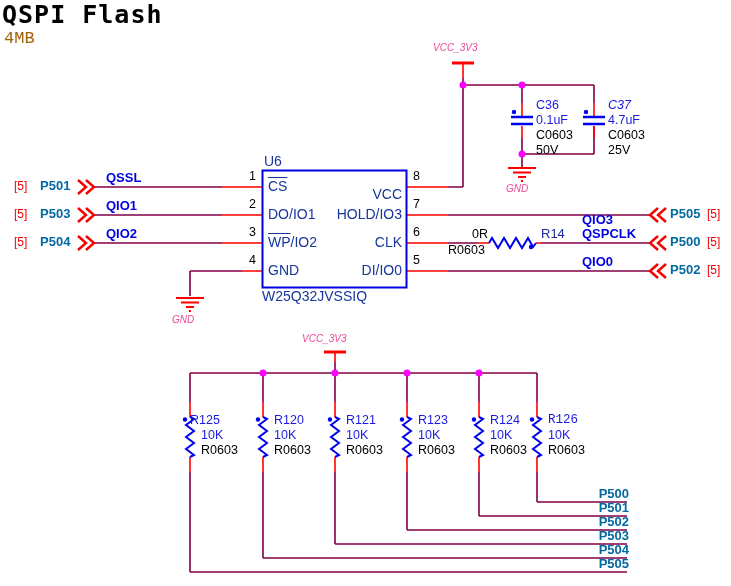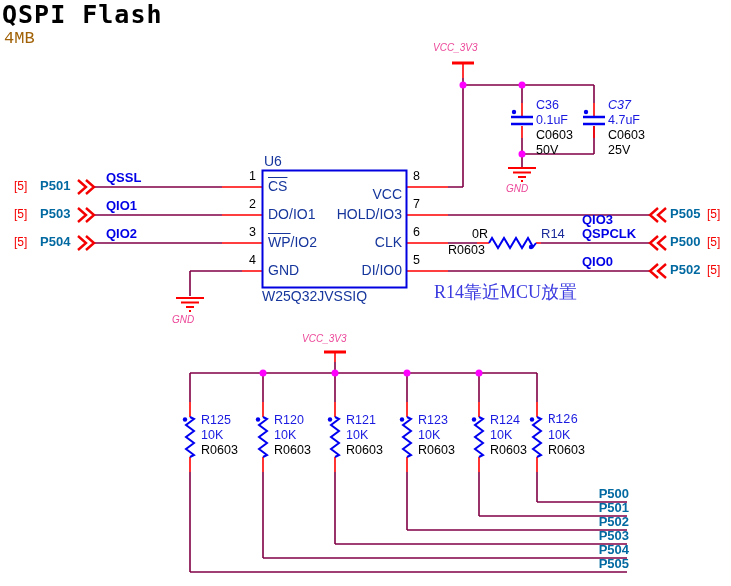--- a/index.html
+++ b/index.html
@@ -182,23 +182,22 @@
   <div class="lbl port-red" style="left:670px;top:235px;">P500</div>
   <div class="lbl sheet-red" style="left:707px;top:236px;">[5]</div>
   <div class="lbl net-blue" style="left:582px;top:255px;">QIO0</div>
   <div class="lbl port-red" style="left:670px;top:263px;">P502</div>
   <div class="lbl sheet-red" style="left:707px;top:264px;">[5]</div>
 
   <div class="lbl small-black" style="left:472px;top:228px;">0R</div>
   <div class="lbl" style="left:541px;top:227px;color:#1a2a99;font-size:13px;">R14</div>
   <div class="lbl small-black" style="left:448px;top:244px;">R0603</div>
 
-  <div class="lbl note" style="left:434px;top:283px;">R14靠近MCU放置</div>
-
-  <div class="lbl comp-blue" style="left:201px;top:414px;">R125</div>
+
+  <div class="lbl comp-blue" style="left:190px;top:414px;">R125</div>
   <div class="lbl comp-blue" style="left:201px;top:429px;">10K</div>
   <div class="lbl small-black" style="left:201px;top:444px;">R0603</div>
   <div class="lbl comp-blue" style="left:274px;top:414px;">R120</div>
   <div class="lbl comp-blue" style="left:274px;top:429px;">10K</div>
   <div class="lbl small-black" style="left:274px;top:444px;">R0603</div>
   <div class="lbl comp-blue" style="left:346px;top:414px;">R121</div>
   <div class="lbl comp-blue" style="left:346px;top:429px;">10K</div>
   <div class="lbl small-black" style="left:346px;top:444px;">R0603</div>
   <div class="lbl comp-blue" style="left:418px;top:414px;">R123</div>
   <div class="lbl comp-blue" style="left:418px;top:429px;">10K</div>

